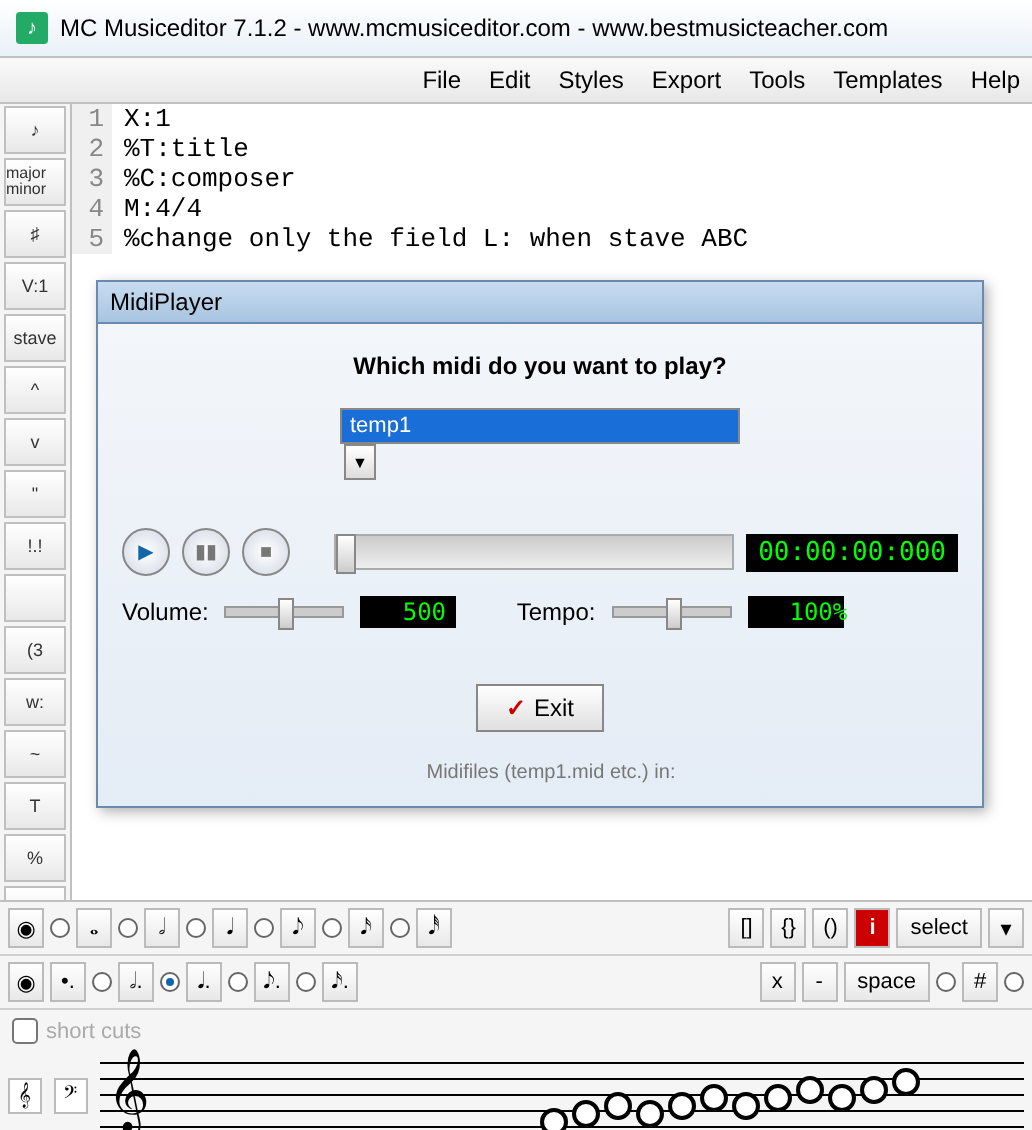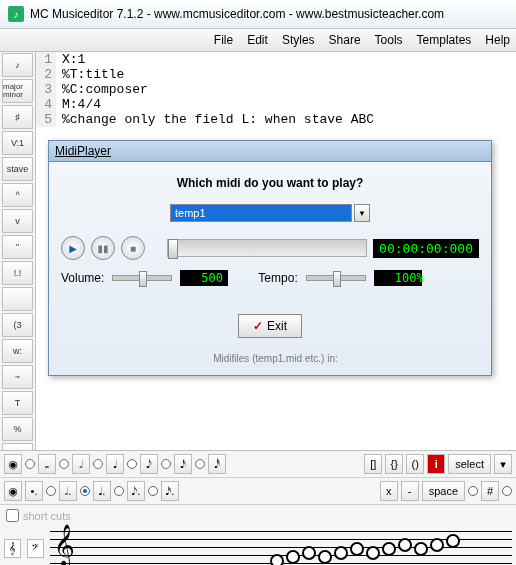--- a/index.html
+++ b/index.html
@@ -15,24 +15,24 @@
 
 .sidebar { width: 36px; background: #f5f5f5; border-right: 1px solid #c0c0c0; display: flex; flex-direction: column; }
 .sidebar .tbtn { height: 24px; border: 1px solid #c0c0c0; margin: 1px 2px; background: linear-gradient(#fff,#e8e8e8); display: flex; align-items: center; justify-content: center; font-size: 9px; color: #333; cursor: default; }
 
 .editor { flex: 1; background: #fff; font-family: 'Courier New', monospace; font-size: 13px; }
 .editor .row { display: flex; }
 .editor .ln { width: 20px; text-align: right; color: #888; background: #f0f0f0; padding-right: 4px; }
 .editor .code { padding-left: 6px; }
 
 .dialog { position: absolute; left: 48px; top: 88px; width: 444px; background: linear-gradient(#f4f7fb,#e4ecf5); border: 1px solid #6a8ab0; box-shadow: 2px 2px 6px rgba(0,0,0,0.3); }
-.dialog-title { background: linear-gradient(#c8dcf0,#a8c4e0); padding: 3px 6px; font-size: 12px; border-bottom: 1px solid #6a8ab0; text-decoration: underline; }
+.dialog-title { background: linear-gradient(#c8dcf0,#a8c4e0); padding: 3px 6px; font-size: 12px; border-bottom: 1px solid #6a8ab0; }
 .dialog-body { padding: 14px 12px 10px; display: flex; flex-direction: column; align-items: center; justify-content: space-between; }
 .dialog-q { font-weight: bold; margin-bottom: 14px; font-size: 12px; }
-.combo { width: 200px; display: flex; margin-bottom: 14px; }
+.combo { width: 200px; display: flex; margin-bottom: 24px; flex-direction: column; }
 .combo-val { flex: 1; background: #1a6ed8; color: #fff; padding: 2px 4px; border: 1px solid #888; font-size: 11px; }
 .combo-btn { width: 16px; height: 18px; border: 1px solid #888; background: linear-gradient(#fff,#ddd); display: flex; align-items: center; justify-content: center; font-size: 8px; margin-left: 2px; }
 
 .ctrl-row { display: flex; align-items: center; width: 100%; gap: 6px; margin-bottom: 10px; }
 .pbtn { width: 24px; height: 24px; border: 1px solid #888; border-radius: 50%; background: radial-gradient(#fff,#d0d8e4); display: flex; align-items: center; justify-content: center; font-size: 10px; cursor: default; }
 .hslider { flex: 1; height: 18px; position: relative; background: linear-gradient(#ccc,#eee); border: 1px solid #aaa; }
 .hslider .thumb { position: absolute; left: 0; top: -1px; width: 10px; height: 20px; background: linear-gradient(#fff,#ccc); border: 1px solid #888; }
 .timedisp { background: #000; color: #0f0; font-family: monospace; font-size: 13px; padding: 2px 6px; }
 
 .vt-row { display: flex; align-items: center; width: 100%; gap: 8px; margin-bottom: 28px; font-size: 12px; }
@@ -65,21 +65,21 @@
 
 <div class="titlebar">
   <div class="titlebar-icon">♪</div>
   <span>MC Musiceditor 7.1.2 - www.mcmusiceditor.com - www.bestmusicteacher.com</span>
 </div>
 
 <div class="menubar">
   <span>File</span>
   <span>Edit</span>
   <span>Styles</span>
-  <span>Share</span>
+  <span>Export</span>
   <span>Tools</span>
   <span>Templates</span>
   <span>Help</span>
 </div>
 
 <div class="main">
   <div class="sidebar">
     <div class="tbtn">♪</div>
     <div class="tbtn" style="font-size:8px;line-height:1">major minor</div>
     <div class="tbtn">♯</div>

